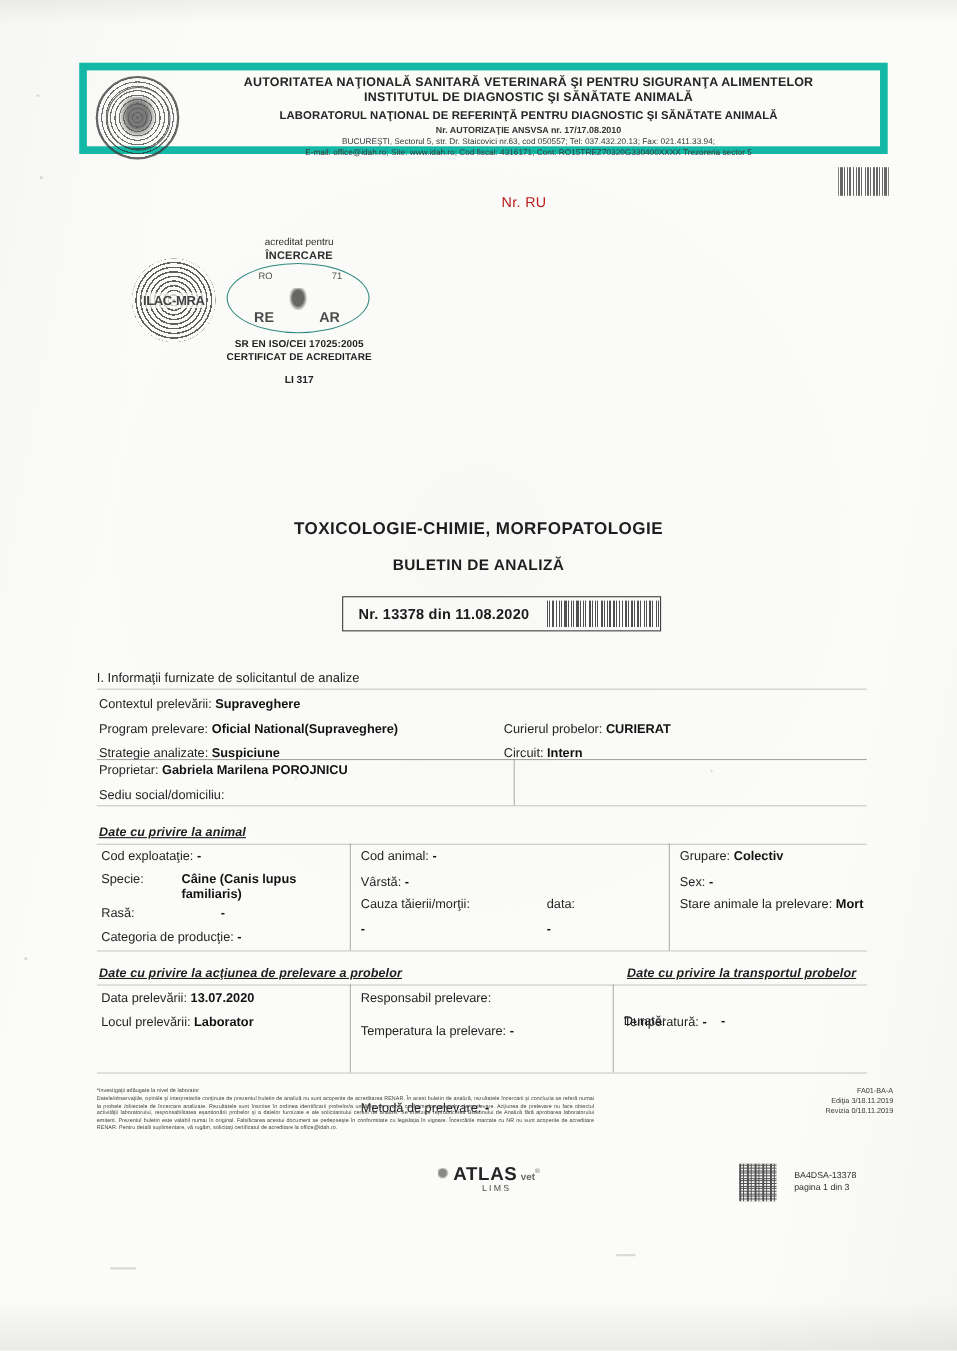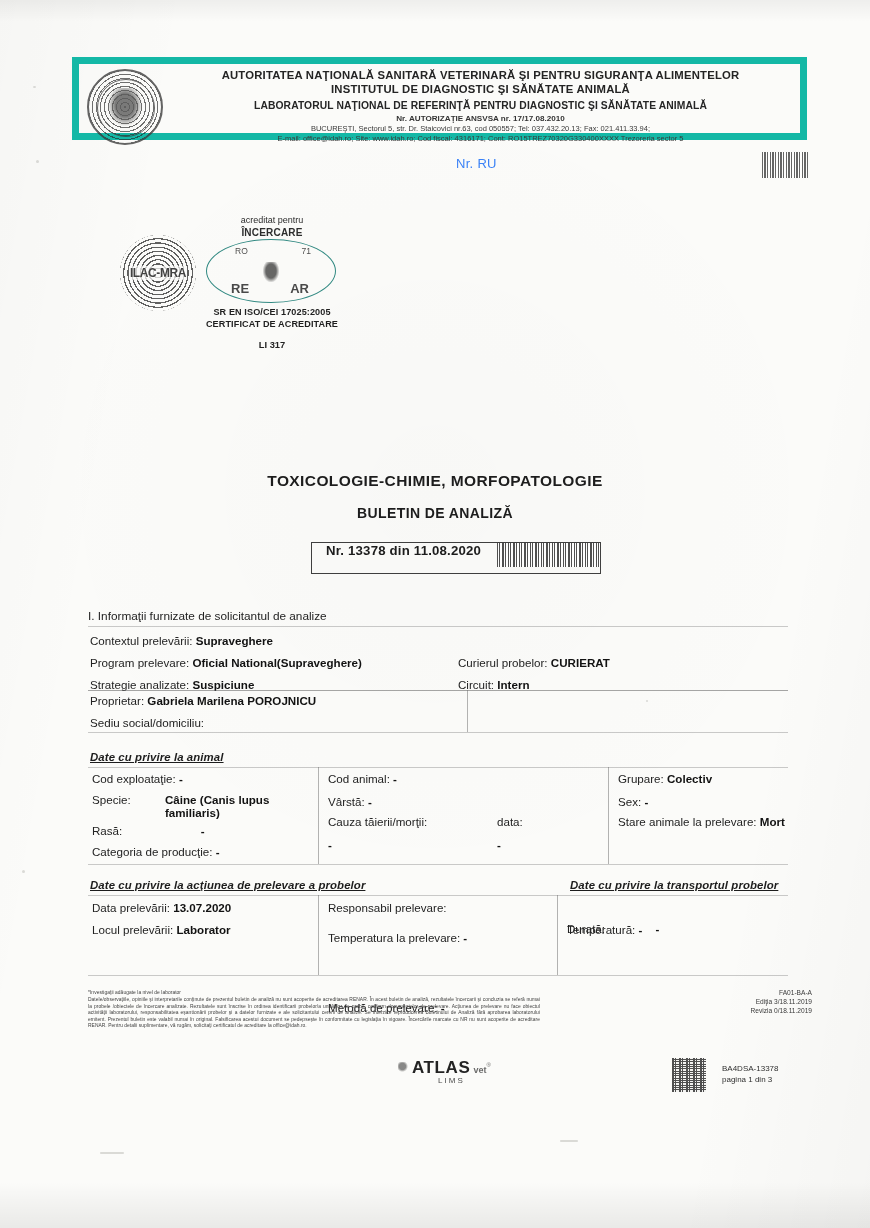--- a/index.html
+++ b/index.html
@@ -82,22 +82,22 @@
   }
   .hdr-l4 {
     font-size: 8.1px; font-weight: 700; line-height: 10px; margin-top: 1px; color: #333;
   }
   .hdr-l5, .hdr-l6 {
     font-size: 7.5px; line-height: 9.6px; color: #383838;
   }
 
   
   .nr-ru {
-    position: absolute; left: 456px; top: 156px;
-    font-size: 13px; color: #3b82f6; letter-spacing: .3px;
+    position: absolute; left: 456px; top: 176px;
+    font-size: 13px; color: #b91c1c; letter-spacing: .3px;
   }
   .barcode-top {
     position: absolute; left: 762px; top: 152px;
     width: 46px; height: 26px;
     background: repeating-linear-gradient(90deg,
       #2b2b2b 0px, #2b2b2b 1px, #ffffff 1px, #ffffff 2px,
       #2b2b2b 2px, #2b2b2b 4px, #ffffff 4px, #ffffff 5px,
       #2b2b2b 5px, #2b2b2b 6px, #ffffff 6px, #ffffff 8px);
     opacity: .72;
   }
@@ -159,21 +159,21 @@
   }
   .title-sub {
     position: absolute; left: 0; right: 0; top: 505px;
     text-align: center; font-size: 14px; font-weight: 700;
     letter-spacing: .4px; color: #1d1d1d;
   }
   .nrbox {
     position: absolute; left: 311px; top: 542px;
     width: 290px; height: 32px;
     border: 1px solid #3f3f3f; box-sizing: border-box;
-    display: flex; align-items: flex-start;
+    display: flex; align-items: center;
   }
   .nrbox-text {
     flex: 0 0 auto; padding-left: 14px;
     font-size: 13.2px; font-weight: 700; color: #1c1c1c; letter-spacing: .2px;
   }
   .nrbox-barcode {
     margin-left: 16px; width: 128px; height: 24px;
     background: repeating-linear-gradient(90deg,
       #262626 0px, #262626 1px, #ffffff 1px, #ffffff 2px,
       #262626 2px, #262626 3px, #ffffff 3px, #ffffff 5px,

